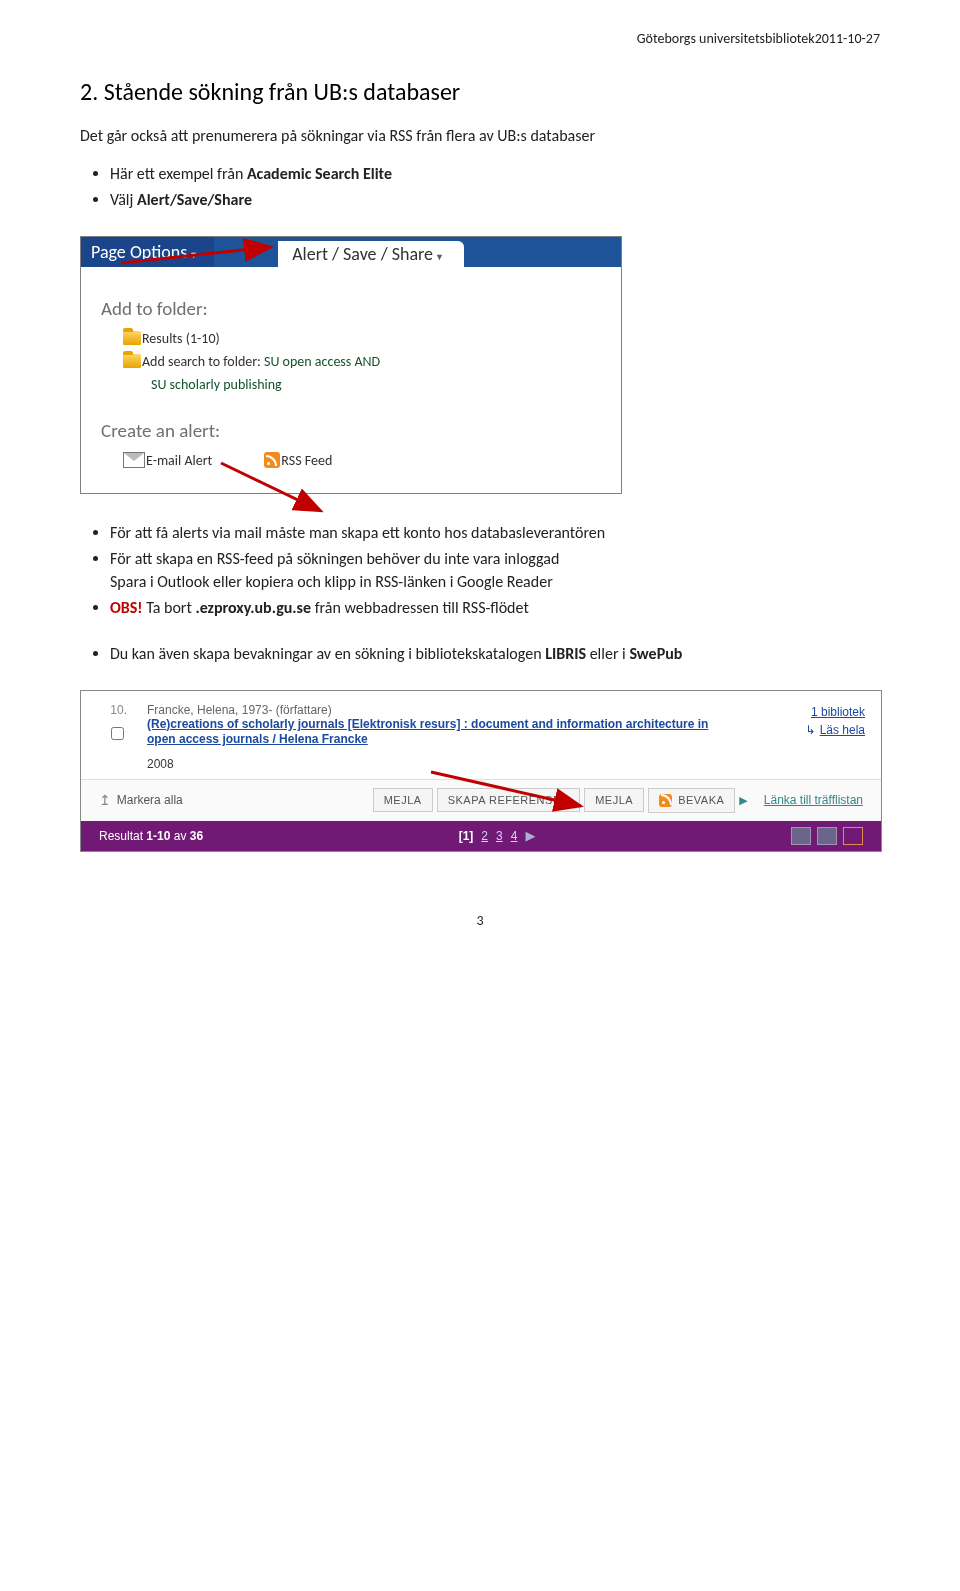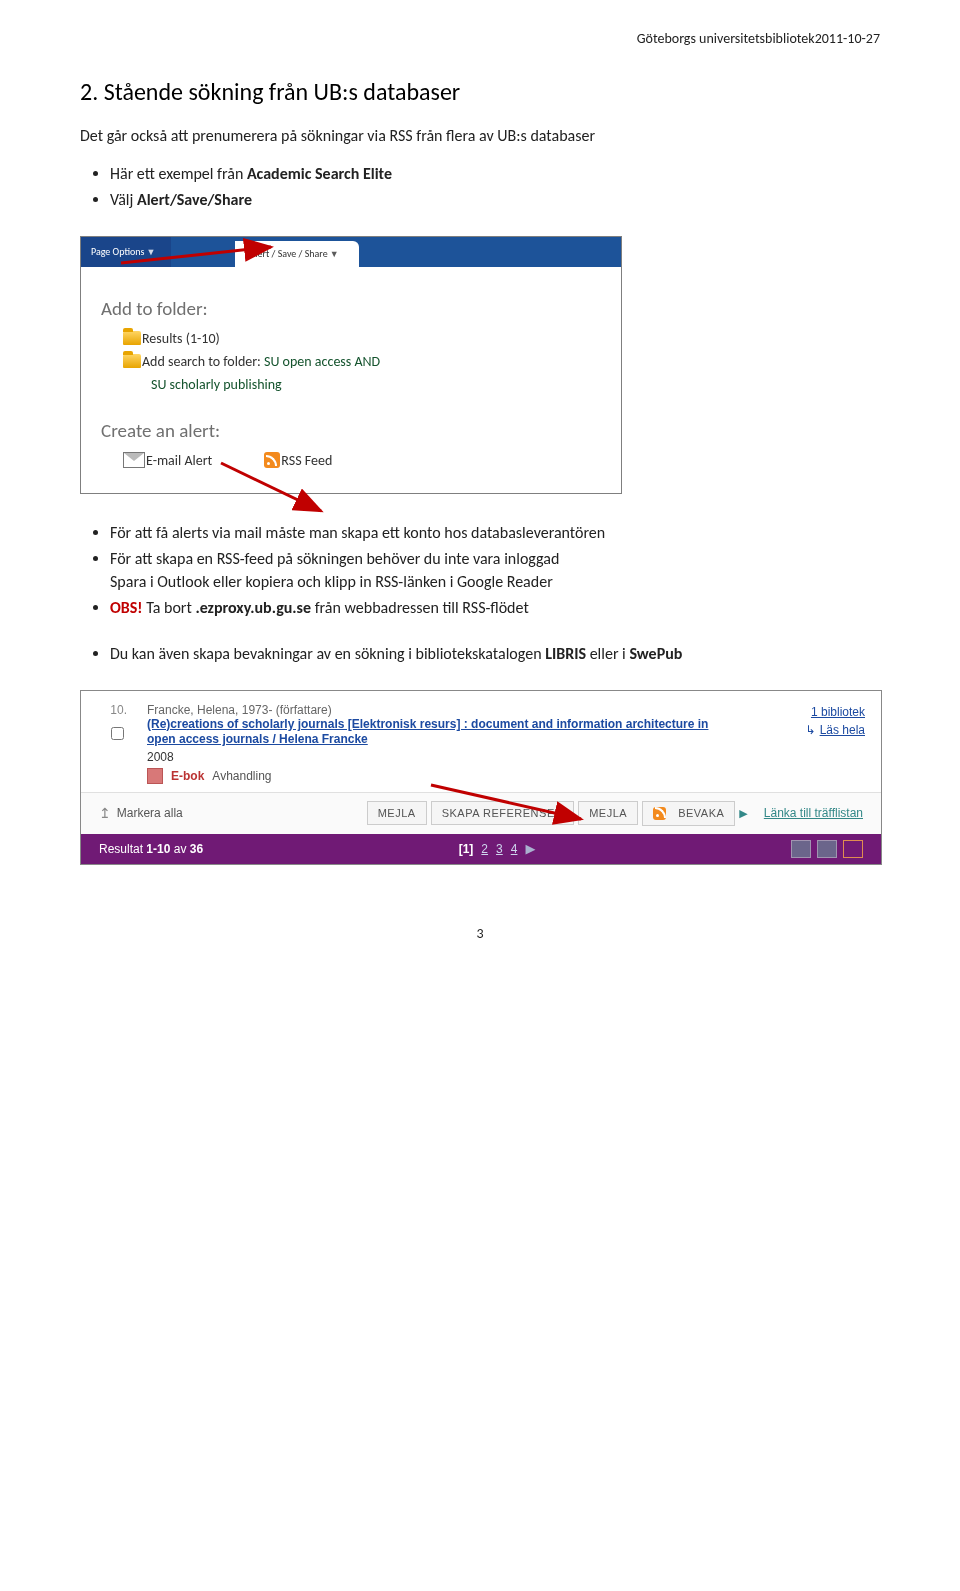--- a/index.html
+++ b/index.html
@@ -49,21 +49,21 @@
     background: #fff;
     width: 540px;
     margin: 0 0 28px 0;
   }
   .tabbar {
     background: #1d5399;
     color: #fff;
     display: flex;
     align-items: center;
     height: 30px;
-    font-size: 10px;
+    font-size: 18px;
     position: relative;
   }
   .tab-left {
     background: #1a458a;
     padding: 0 16px 0 10px;
     height: 30px;
     line-height: 30px;
   }
   .tab-white {
     background: #fff;
@@ -159,21 +159,21 @@
   }
   .res-left {
     width: 34px;
     text-align: right;
     color: #888;
   }
   .res-left input { margin-top: 10px; }
   .res-main { flex: 1; }
   .res-author { color: #666; }
   .res-title { color: #1c4aa1; font-weight: bold; text-decoration: underline; line-height: 1.3; display:inline-block; }
-  .res-year { color: #333; margin-top: 2px; }
+  .res-year { color: #333; margin-top: 9px; }
   .res-type { margin-top: 4px; display:flex; gap:8px; align-items:center; color:#555; }
   .ebok-icon {
     width:14px;height:14px;border:1px solid #b55; background:#d87878;
     display:inline-block;
   }
   .ebok-label { color:#b33; font-weight:bold; }
   .res-right {
     width: 120px;
     text-align: right;
     font-size: 12px;
@@ -195,21 +195,21 @@
   .spacer-grow { flex: 1 1 30px; }
   .lib-btn {
     background:#f5f5f5;
     border:1px solid #ccc;
     padding: 5px 10px;
     font-size: 11px;
     letter-spacing: .5px;
     color:#555;
     font-family: inherit;
   }
-  .lib-btn.bevaka { display:flex; align-items:center; gap:12px; }
+  .lib-btn.bevaka { display:flex; align-items:center; gap:6px; }
   .link-traff { margin-left:10px; color:#388; text-decoration:underline; }
   .triangle-r { color:#388; font-size:11px; margin-right:2px; }
 
   .red-arrow-3 { position:absolute; left:350px; top:-8px; }
 
   .pager-row {
     background:#701a75;
     color:#fff;
     padding: 6px 18px;
     display:flex;
@@ -326,25 +326,20 @@
   <div class="shot2">
     <div class="result-block">
       <div class="res-left">
         <div>10.</div>
         <input type="checkbox" style="">
       </div>
       <div class="res-main">
         <div class="res-author">Francke, Helena, 1973- (författare)</div>
         <a class="res-title">(Re)creations of scholarly journals [Elektronisk resurs] : document and information architecture in open access journals / Helena Francke</a>
         <div class="res-year">2008</div>
-        <div class="res-type">
-          <span class="ebok-icon"></span>
-          <span class="ebok-label">E-bok</span>
-          <span>Avhandling</span>
-        </div>
       </div>
       <div class="res-right">
         <a>1 bibliotek</a><br>
         <span class="tick">↳</span><a>Läs hela</a>
       </div>
     </div>
 
     <div class="action-row">
       <span class="mark-all">
         <span class="up-arrow">↥</span>

